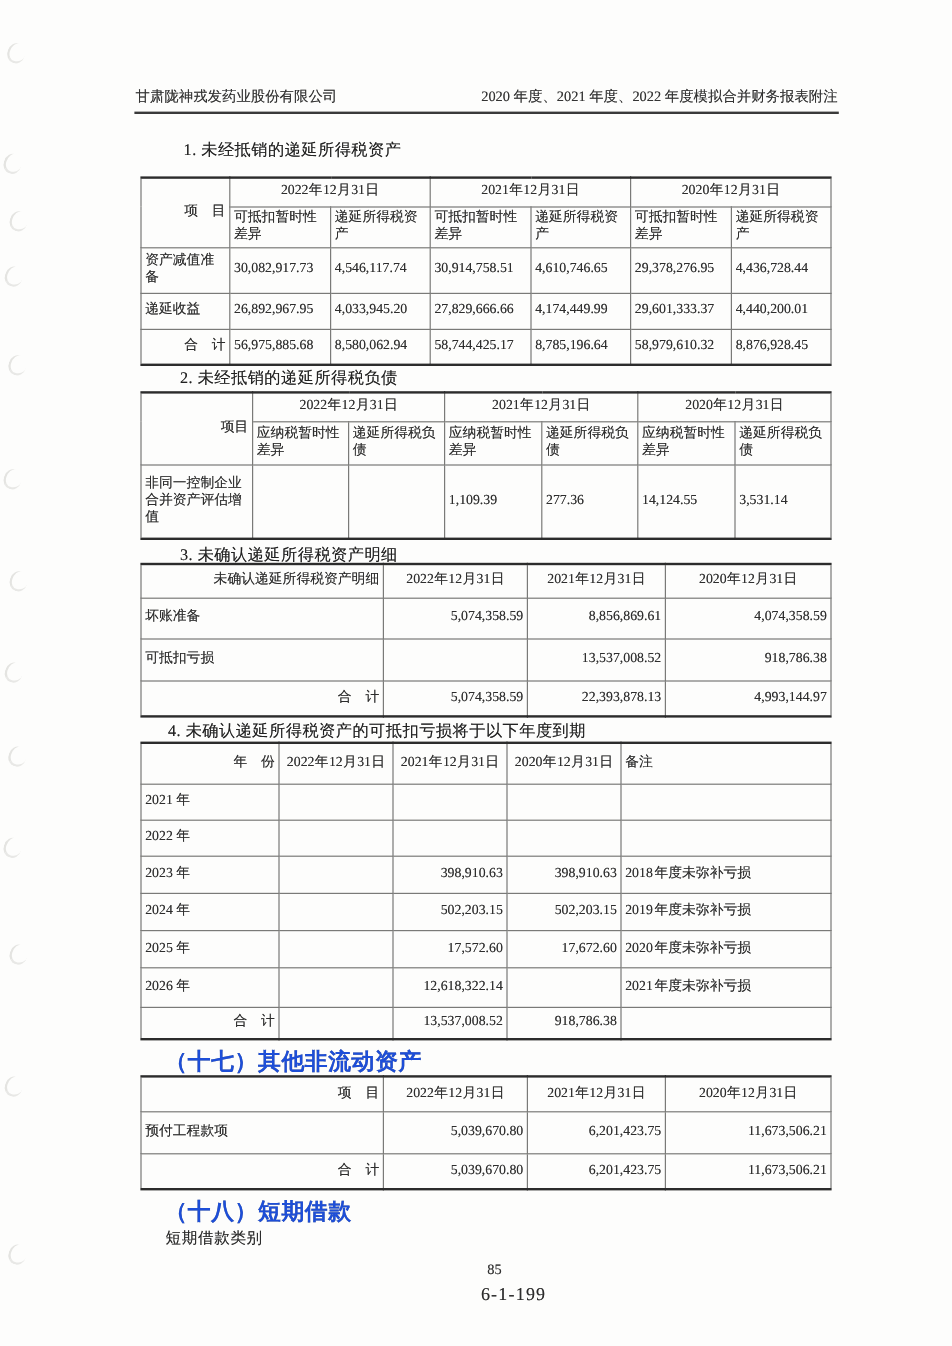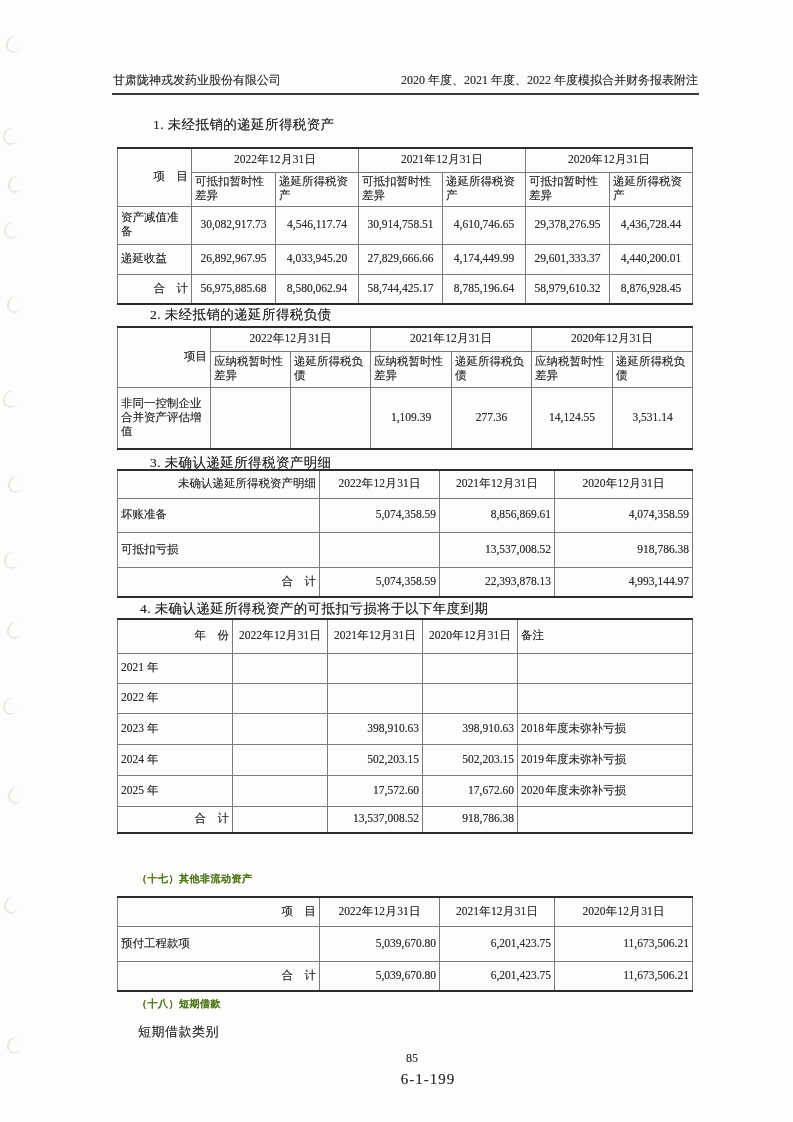--- a/index.html
+++ b/index.html
@@ -8,33 +8,33 @@
     background:#fdfdfc; overflow:hidden;
     font-family:"Liberation Serif","DejaVu Serif",serif;
     color:#2e2e2e;
     text-shadow:0 0 .5px rgba(45,45,45,.55);
   }
   
   .doc-header { position:absolute; top:72px; left:113px; width:585px; display:flex; justify-content:space-between; align-items:flex-start; font-size:12px; color:#333; }
   .hdr-rule { position:absolute; top:93px; left:112px; width:587px; border-top:2.5px solid #3a3a3a; }
   
   .h-num  { position:absolute; font-size:13.5px; color:#222; letter-spacing:.4px; }
-  .h-bold { position:absolute; font-size:10px; font-weight:bold; color:#4d7c0f;
+  .h-bold { position:absolute; font-size:19px; font-weight:bold; color:#1d4ed8;
             font-family:"Liberation Sans","DejaVu Sans",sans-serif; letter-spacing:.5px; }
   .h-sub  { position:absolute; font-size:13px; color:#2a2a2a; letter-spacing:.5px; }
   
   table.tbl { position:absolute; border-collapse:collapse; table-layout:fixed;
               border-top:2.4px solid #2c2c2c; border-bottom:2.4px solid #2c2c2c; }
   table.tbl td { border:1px solid #7a7a78; padding:1px 3px; font-size:11.5px;
                  color:#2d2d2d; vertical-align:middle; line-height:1.2; overflow:hidden; }
   td.hc  { text-align:left; }                               
   td.d   { text-align:center; white-space:nowrap; font-size:11px; word-spacing:-2.6px; } 
   td.lbl { text-align:left; padding-left:5px; font-size:12px; }
   td.ctr { text-align:right; font-size:12px; }
-  td.n-c { text-align:center; white-space:nowrap; font-size:11.3px;margin-top:44px; }   
+  td.n-c { white-space:nowrap; font-size:11.3px;margin-top:44px; }   
   td.n-r { text-align:right; padding-right:12px; white-space:nowrap; }  
   td.n-r4{ text-align:right; padding-right:3px;  white-space:nowrap; }  
   td.note{ text-align:left; white-space:nowrap; font-size:11.3px; word-spacing:-1.5px; }
   
   .pg-num  { position:absolute; top:1051px; left:412px; transform:translateX(-50%); font-size:12px; color:#333; }
   .doc-num { position:absolute; top:1071px; left:428px; transform:translateX(-50%); font-size:15px; letter-spacing:1px; color:#2c2c2c; }
   
   .mark { position:absolute; width:13px; height:15px; border-left:2px solid #bdbdb8; border-bottom:2px solid #c8c8c3;
           border-radius:50%; opacity:.38; transform:rotate(18deg); }
 </style>
@@ -242,20 +242,27 @@
       <td class="n-r4">502,203.15</td>
       <td class="note">2019 年度未弥补亏损</td>
     </tr>
     <tr style="height:31px">
       <td class="lbl">2025 年</td>
       <td class="n-r4"></td>
       <td class="n-r4">17,572.60</td>
       <td class="n-r4">17,672.60</td>
       <td class="note">2020 年度未弥补亏损</td>
     </tr>
+    <tr style="height:33px">
+      <td class="lbl">2026 年</td>
+      <td class="n-r4"></td>
+      <td class="n-r4">12,618,322.14</td>
+      <td class="n-r4"></td>
+      <td class="note">2021 年度未弥补亏损</td>
+    </tr>
     <tr style="height:27px">
       <td class="ctr">合　计</td>
       <td class="n-r4"></td>
       <td class="n-r4">13,537,008.52</td>
       <td class="n-r4">918,786.38</td>
       <td class="note"></td>
     </tr>
   </tbody>
     </table>
 

